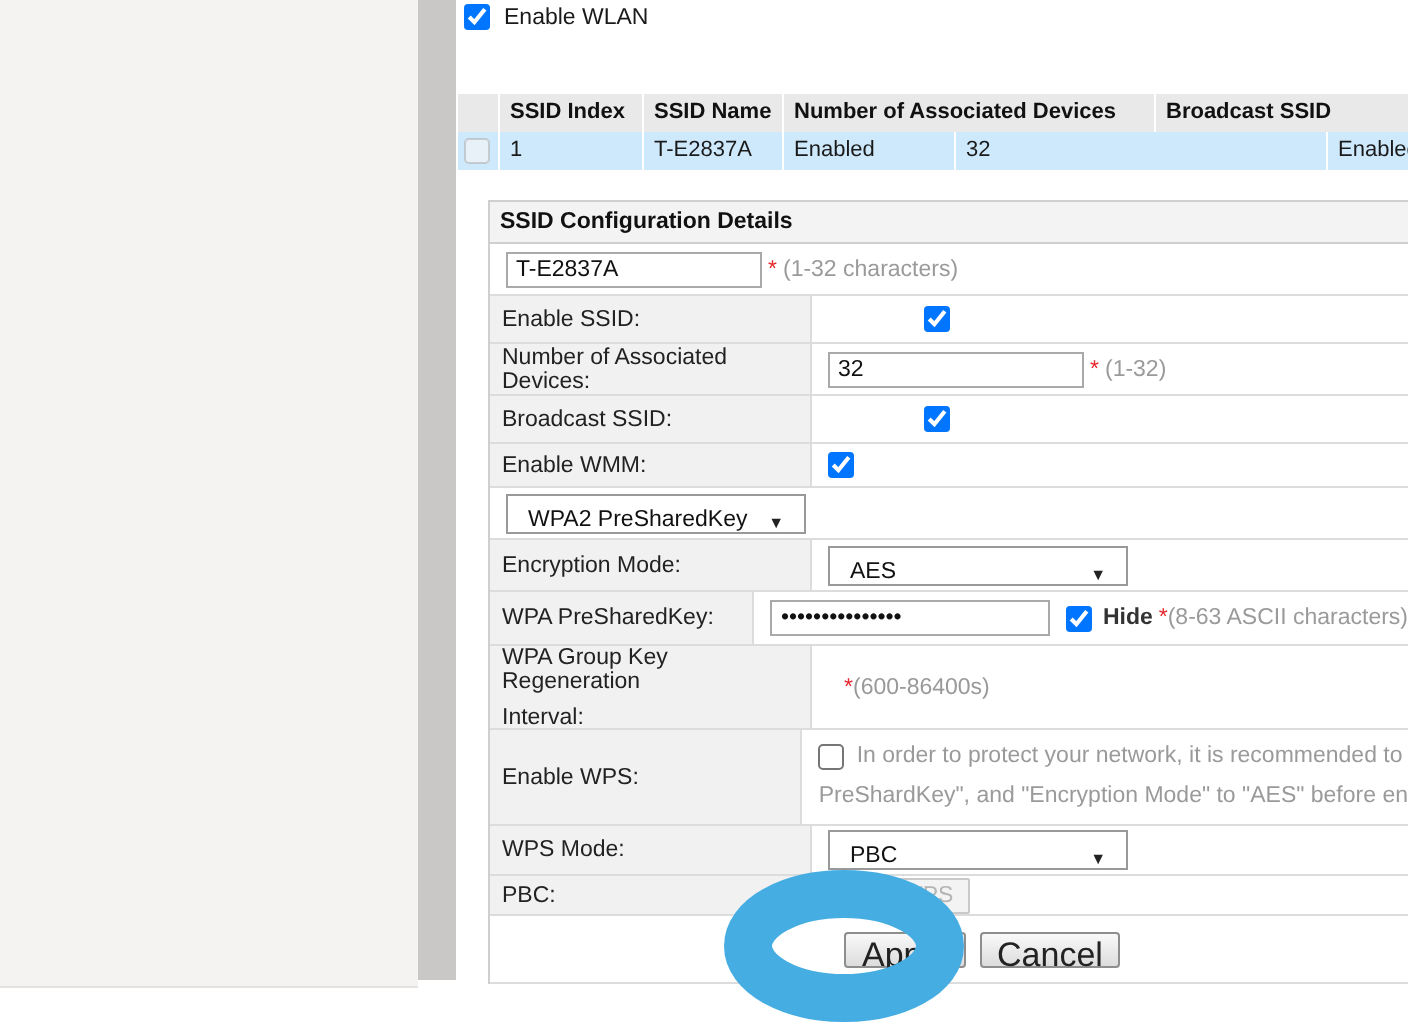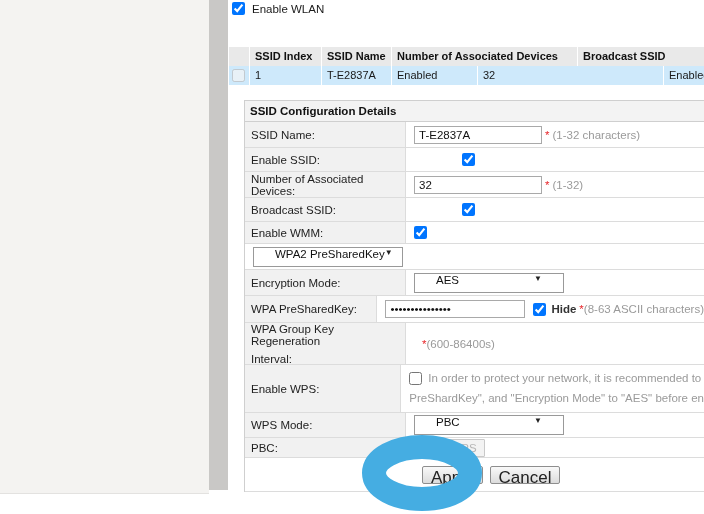--- a/index.html
+++ b/index.html
@@ -42,21 +42,21 @@
   .h26{height:26px;} .h24{height:24px;gap:48px;} .h22{height:22px;justify-content:space-between;} .h27{height:27px;}
   .h42{height:42px;} .h48{height:48px;} .h25{height:25px;} .h20{height:20px;} .h34{height:34px;}
 
   .tin { height:18px; border:1px solid #a9a9a9; font-size:11.5px; padding:0 4px;
     font-family:"Liberation Sans","DejaVu Sans",sans-serif; color:#111; }
   .w128 { width:128px; } .w140 { width:140px; }
   .tin-big { height:24px; width:148px; border:1px solid #a9a9a9; padding:0 3px;
     font-family:"Liberation Serif","DejaVu Serif",serif; font-size:13px; color:#111; }
 
   .sel { width:150px; height:20px; border:1px solid #999; background:#fff;
-    display:flex; align-items:flex-start; justify-content:space-between; padding:0 21px;
+    display:flex; align-items:flex-end; justify-content:space-between; padding:0 10px;
     font-size:11.5px; color:#111; cursor:default; }
   .sel .arrow { font-size:8px; color:#222; }
 
   .hint { color:#9a9a9a; } .star { color:#e8262a; }
   .gap3 { margin-left:3px; } .ml8 { margin-left:8px; }
 
   .hide-wrap { display:flex; align-items:center; margin-left:8px; gap:5px; }
   .hide-label { font-weight:bold; color:#333; }
 
   .wps-note { font-size:11.5px; color:#9a9a9a; line-height:20px; padding-top:3px; }
@@ -104,21 +104,20 @@
         <div class="tcell c3">Enabled</div>
         <div class="tcell c4">32</div>
         <div class="tcell c5">Enabled</div>
       </div>
     </div>
 
     <div class="form">
       <div class="section-bar">SSID Configuration Details</div>
 
       <div class="frow h26">
-        <div class="lbl">SSID Name:</div>
         <div class="val">
           <input class="tin w128" type="text" value="T-E2837A" style="">
           <span class="star gap3">*</span>
           <span class="hint gap3">(1-32 characters)</span>
         </div>
       </div>
 
       <div class="frow h24">
         <div class="lbl">Enable SSID:</div>
         <div class="val">

